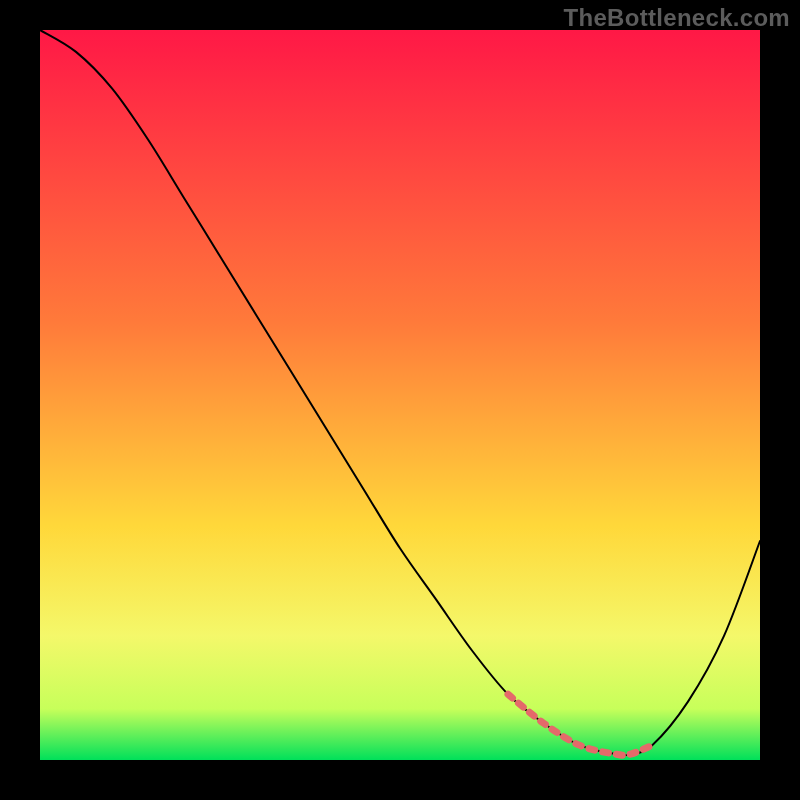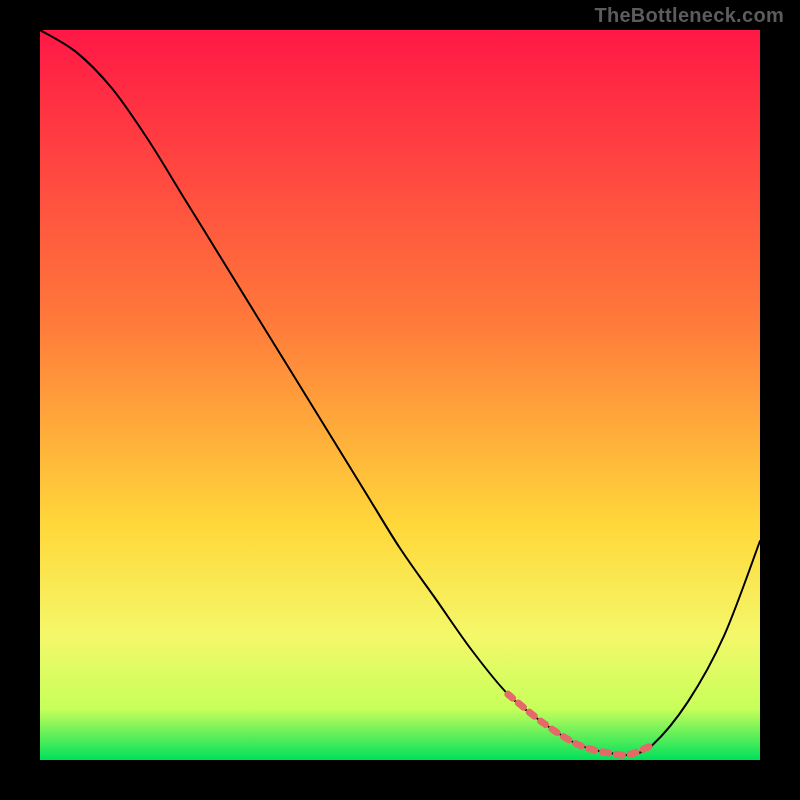--- a/index.html
+++ b/index.html
@@ -12,24 +12,24 @@
   }
   .frame {
     position: relative;
     width: 800px;
     height: 800px;
     background: #000000;
   }
   .watermark {
     position: absolute;
     top: 4px;
-    right: 16px;
+    right: 10px;
     color: #5c5c5c;
     font-family: Arial, Helvetica, sans-serif;
-    font-size: 20px;
+    font-size: 24px;
     font-weight: 600;
     letter-spacing: 0.3px;
     z-index: 10;
   }
   .plot-area {
     position: absolute;
     left: 40px;
     top: 30px;
     width: 720px;
     height: 730px;

